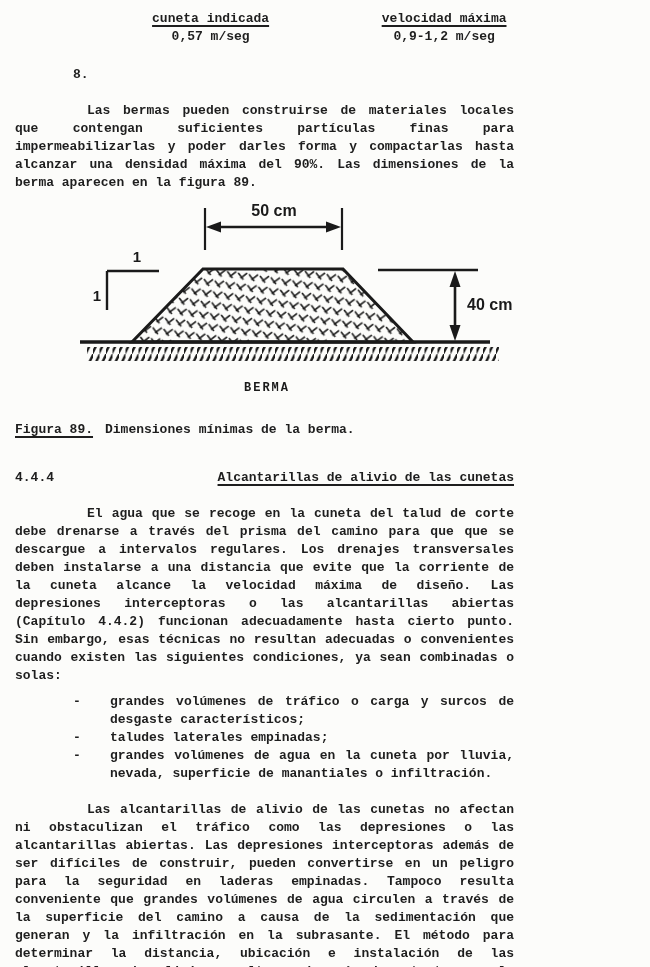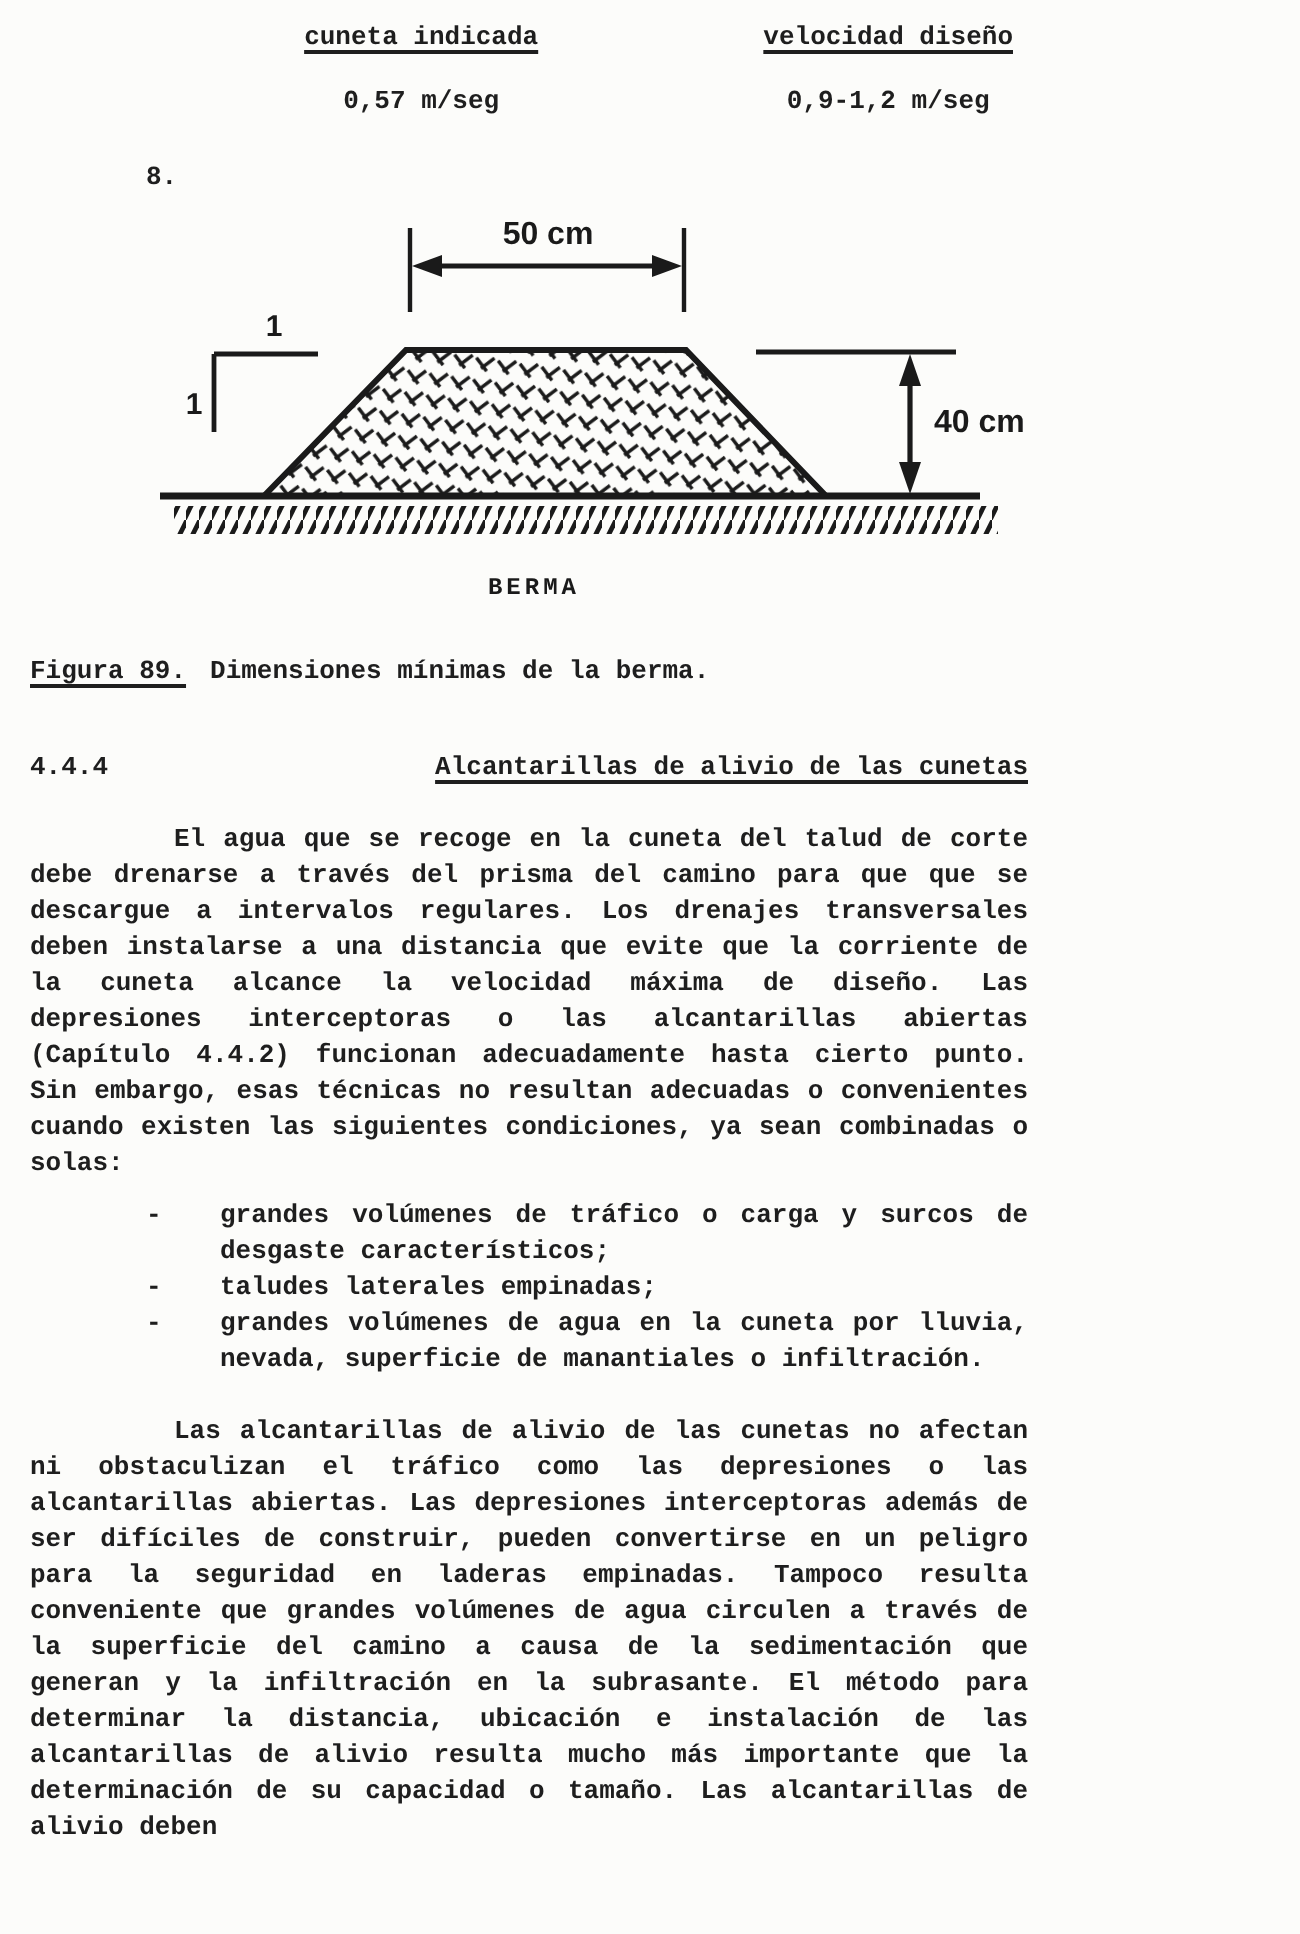--- a/index.html
+++ b/index.html
@@ -18,21 +18,21 @@
     width: 518px; height: 967px;
     padding: 10px 4px 0 15px;
     position: relative;
   }
   .u { text-decoration: underline; text-underline-offset: 3px; text-decoration-thickness: 1.5px; }
 
   
   .measure-row { display: flex; }
   .m-col1 { width: 130px; margin-left: 135px; text-align: center; }
   .m-col2 { width: 150px; margin-left: 103px; text-align: center; }
-  .measure-values { margin-top: 14px; }
+  .measure-values { }
 
   
   .numbered { display: flex; margin-top: 20px; padding-left: 58px; }
   .numbered .num { width: 37px; flex: none; }
   .numbered .ntext { flex: 1; text-align: justify; }
 
   p.body-par {
     margin: 18px 0 0 0;
     text-align: justify;
     text-indent: 72px;
@@ -56,31 +56,32 @@
 
   .last-par { margin-top: 16px; }
 </style>
 </head>
 <body>
 
 <div class="page">
 
   <div class="measure-row">
     <span class="m-col1 u">cuneta indicada</span>
-    <span class="m-col2 u">velocidad diseño</span>
+    <span class="m-col2 u">velocidad máxima</span>
   </div>
   <div class="measure-row measure-values">
     <span class="m-col1">0,57 m/seg</span>
     <span class="m-col2">0,9-1,2 m/seg</span>
   </div>
 
   <div class="numbered">
     <span class="num">8.</span>
   </div>
 
+  <p class="body-par">Las bermas pueden construirse de materiales locales que contengan suficientes partículas finas para impermeabilizarlas y poder darles forma y compactarlas hasta alcanzar una densidad máxima del 90%.  Las dimensiones de la berma aparecen en la figura 89.</p>
 
   <div class="figure-wrap">
     <svg width="620" height="205" viewBox="0 0 620 205">
       <defs>
         <pattern id="crosshatch" width="11" height="11" patternUnits="userSpaceOnUse" patternTransform="rotate(8)">
           <line x1="1" y1="3" x2="7" y2="9" stroke="#1a1a1a" stroke-width="1.7"></line>
           <line x1="10" y1="2" x2="4" y2="8" stroke="#1a1a1a" stroke-width="1.7"></line>
         </pattern>
         <pattern id="groundhatch" width="6.5" height="16" patternUnits="userSpaceOnUse">
           <line x1="-2" y1="18" x2="8" y2="-2" stroke="#1a1a1a" stroke-width="2.4"></line>

